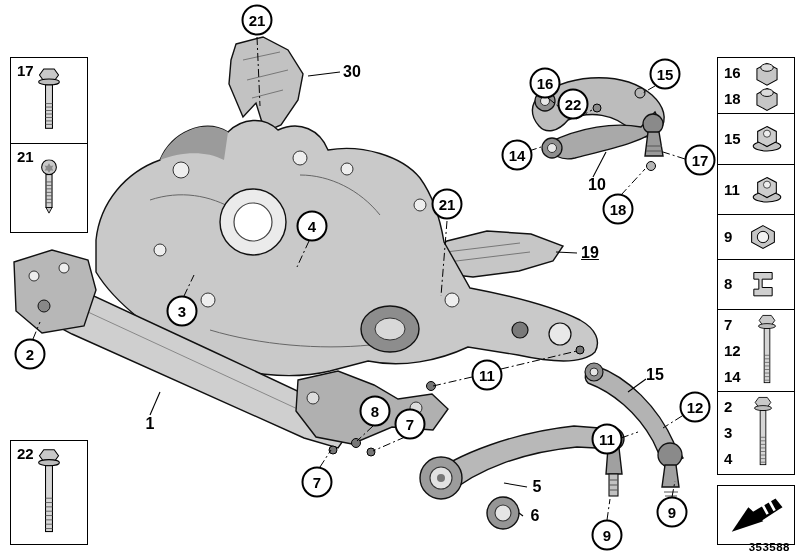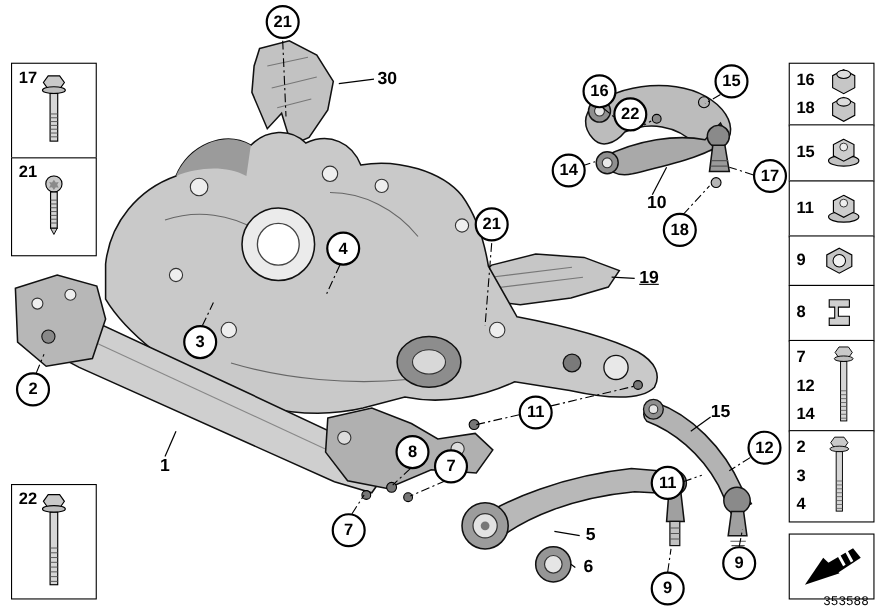--- a/index.html
+++ b/index.html
@@ -31,21 +31,21 @@
   .right-box{
     background:#fff;border:1.6px solid #000;box-sizing:border-box;margin-top:-1.6px;
     display:flex;align-items:center;padding:2px 3px 2px 6px;gap:3px;
   }
   .right-box:first-child{margin-top:0;}
   .right-box .box-labels{display:flex;flex-direction:column;justify-content:space-around;height:100%;}
   .right-box .icon-wrap{flex:1;display:flex;align-items:center;justify-content:center;}
   .right-box.detached{margin-top:10px;justify-content:center;}
   .part-number{
     position:absolute;left:700px;top:541px;width:90px;text-align:right;
-    font-size:11.5px;letter-spacing:.5px;z-index:5;
+    font-size:11.5px;letter-spacing:.5px;z-index:5;font-weight:bold;
   }
   svg .metal{stroke:#111;stroke-width:1.4;}
 </style>
 </head>
 <body>
 
 <div id="stage">
 
   <svg width="0" height="0" style="position:absolute" aria-hidden="true">
     <defs>

